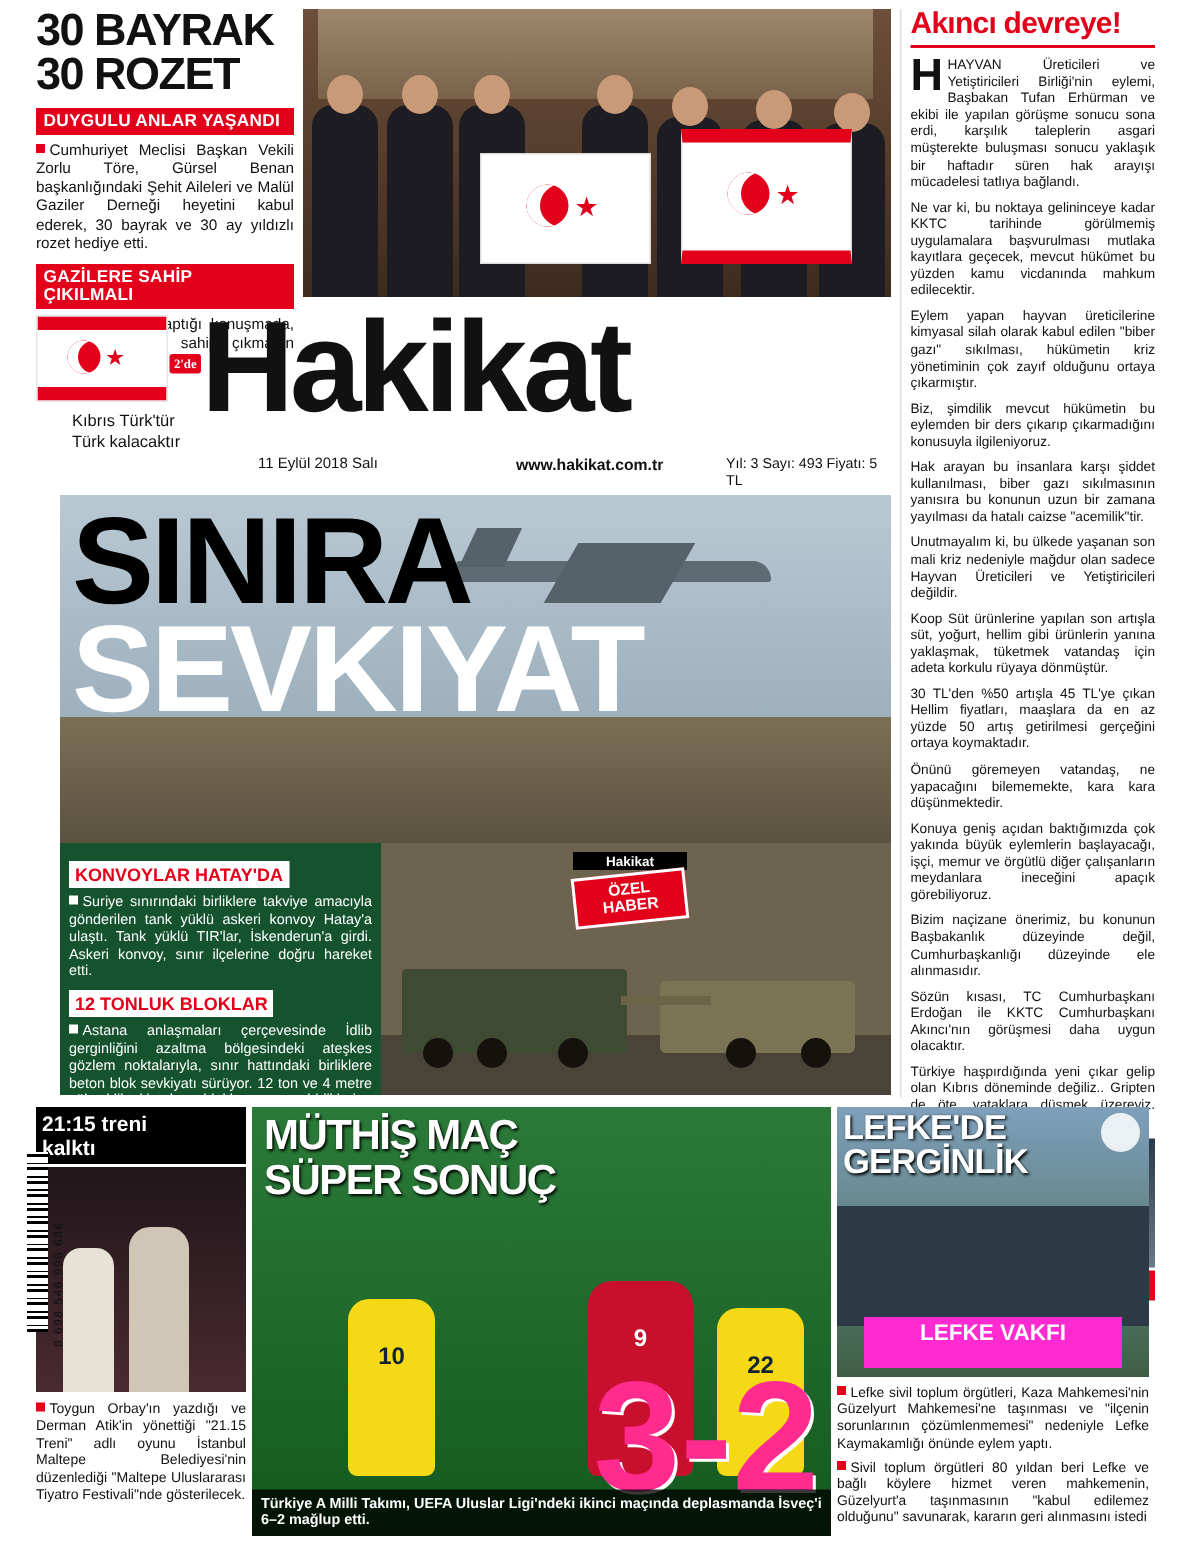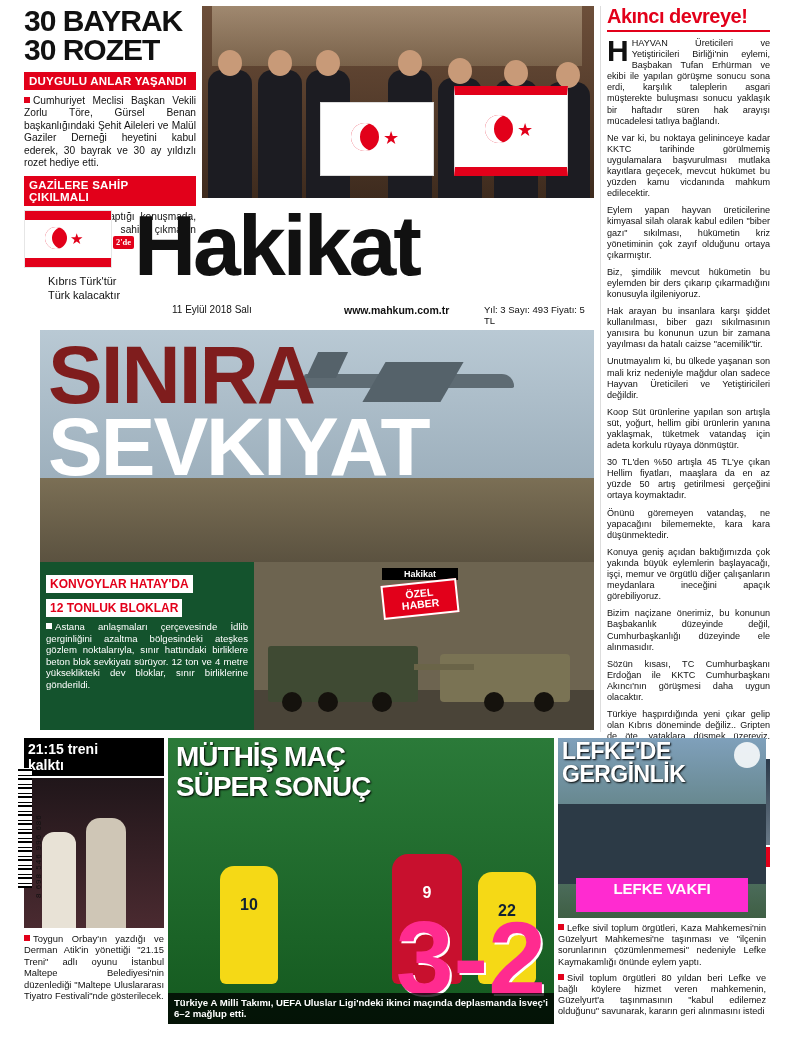--- a/index.html
+++ b/index.html
@@ -68,21 +68,21 @@
 
   
   .mainblk{position:absolute;left:40px;top:330px;width:554px;height:400px;background:#e2001a;}
   .mb-photo{position:absolute;left:0;top:0;width:100%;height:232px;overflow:hidden;background:#9fb6c6;}
   .sky{position:absolute;inset:0;background:linear-gradient(#b9c9d4,#8ea2b0);}
   .ground{position:absolute;left:0;bottom:0;width:100%;height:84px;background:linear-gradient(#7b6f55,#5b5240);}
   .jet{position:absolute;right:80px;top:26px;width:210px;height:54px;}
   .jet .body{position:absolute;left:0;top:18px;width:210px;height:14px;background:#5e6b73;border-radius:8px 40px 6px 6px;}
   .jet .wing{position:absolute;left:70px;top:6px;width:78px;height:40px;background:#55626a;transform:skewX(-30deg);}
   .jet .tail{position:absolute;left:8px;top:-4px;width:30px;height:26px;background:#55626a;transform:skewX(-25deg);}
-  .mb-title{position:absolute;left:8px;top:8px;color:#7f1d1d;font-size:82px;line-height:74px;font-weight:bold;letter-spacing:-2px;}
+  .mb-title{position:absolute;left:8px;top:8px;color:#000000;font-size:82px;line-height:74px;font-weight:bold;letter-spacing:-2px;}
   .mb-sub{position:absolute;left:8px;top:80px;color:#fff;font-size:82px;line-height:74px;font-weight:bold;letter-spacing:-2px;}
 
   .mb-left{position:absolute;left:0;bottom:0;width:214px;height:168px;background:#14532d;color:#fff;padding:12px 6px;box-sizing:border-box;}
   .mb-strip{background:#fff;color:#e2001a;font-weight:bold;font-size:12px;padding:2px 4px;display:inline-block;}
   .mb-text{font-size:9.6px;line-height:11.6px;text-align:justify;margin-top:4px;}
   .wsq{display:inline-block;width:6px;height:6px;background:#fff;margin-right:3px;vertical-align:1px;}
 
   .mb-right{position:absolute;right:0;bottom:0;width:340px;height:168px;overflow:hidden;background:#6d6450;}
   .mb-right .road{position:absolute;left:0;bottom:0;width:100%;height:40px;background:#4a4438;}
   .mb-right .truck{position:absolute;left:14px;bottom:28px;width:150px;height:56px;background:#3f4a33;border-radius:3px;}
@@ -105,21 +105,21 @@
      background:repeating-linear-gradient(90deg,#000 0 2px,#fff 2px 4px,#000 4px 5px,#fff 5px 9px);
      transform:rotate(-90deg);transform-origin:left top;}
   .barcode-num{position:absolute;left:10px;top:160px;font-size:8px;transform:rotate(-90deg);transform-origin:left top;letter-spacing:1px;}
 
   
   .bm{position:absolute;left:168px;top:738px;width:386px;height:286px;background:#1d6b2e;overflow:hidden;}
   .bm .pitch{position:absolute;inset:0;background:linear-gradient(#2b7a39,#14591f);}
   .bm-title{position:absolute;left:8px;top:4px;color:#fff;font-size:28px;line-height:30px;font-weight:bold;letter-spacing:-1px;text-shadow:1px 1px 2px #000;}
   .pl{position:absolute;bottom:40px;}
   .pl.red{width:70px;height:130px;right:92px;background:#c8102e;border-radius:16px 16px 6px 6px;}
-  .pl.yel{width:58px;height:118px;left:52px;background:#f5d916;border-radius:14px 14px 6px 6px;}
+  .pl.yel{width:58px;height:118px;left:64px;background:#f5d916;border-radius:14px 14px 6px 6px;}
   .pl.yel2{width:58px;height:112px;right:18px;background:#f5d916;border-radius:14px 14px 6px 6px;}
   .pl .num{position:absolute;top:30px;left:50%;transform:translateX(-50%);font-weight:bold;font-size:16px;color:#fff;}
   .pl.yel .num,.pl.yel2 .num{color:#123;}
   .score{position:absolute;right:8px;bottom:22px;font-size:104px;line-height:88px;font-weight:bold;color:#ff2b8f;text-shadow:2px 2px 0 #fff;}
   .bm-cap{position:absolute;left:0;bottom:0;width:100%;background:rgba(0,0,0,.78);color:#fff;
           font-size:9.6px;line-height:11.6px;padding:4px 6px;box-sizing:border-box;font-weight:bold;}
 
   
   .br{position:absolute;left:558px;top:738px;width:208px;height:286px;}
   .br-photo{position:relative;width:100%;height:180px;background:linear-gradient(#7fa0bb,#3f5f44);overflow:hidden;}
@@ -200,39 +200,42 @@
       <div class="bar t"></div>
         <div class="bar b"></div>
       <div class="cres"></div>
         <div class="star">★</div>
     </div>
     <div class="mh-slogan">
       <span>Kıbrıs Türk'tür</span><br><span>Türk kalacaktır</span>
     </div>
     <div class="mh-title">Hakikat</div>
     <div class="mh-date">11 Eylül 2018 Salı</div>
-    <div class="mh-web">www.mahkum.com.tr</div>
+    <div class="mh-web">www.hakikat.com.tr</div>
     <div class="mh-info">Yıl: 3 Sayı: 493  Fiyatı: 5 TL</div>
   </div>
 
   <div class="mainblk">
     <div class="mb-photo">
       <div class="sky"></div>
       <div class="ground"></div>
       <div class="jet">
         <div class="body"></div>
           <div class="wing"></div>
           <div class="tail"></div>
       </div>
       <div class="mb-title">SINIRA</div>
       <div class="mb-sub">SEVKIYAT</div>
     </div>
 
     <div class="mb-left">
       <div class="mb-strip">KONVOYLAR HATAY'DA</div>
+      <div class="mb-text">
+        <span class="wsq"></span><span>Suriye sınırındaki birliklere takviye amacıyla gönderilen tank yüklü askeri konvoy Hatay'a ulaştı. Tank yüklü TIR'lar, İskenderun'a girdi. Askeri konvoy, sınır ilçelerine doğru hareket etti.</span>
+      </div>
       <div class="mb-strip" style="margin-top:6px">12 TONLUK BLOKLAR</div>
       <div class="mb-text">
         <span class="wsq"></span><span>Astana anlaşmaları çerçevesinde İdlib gerginliğini azaltma bölgesindeki ateşkes gözlem noktalarıyla, sınır hattındaki birliklere beton blok sevkiyatı sürüyor. 12 ton ve 4 metre yükseklikteki dev bloklar, sınır birliklerine gönderildi.</span>
       </div>
     </div>
 
     <div class="mb-right">
       <div class="road"></div>
       <div class="truck"></div>
       <div class="wheel" style="left:28px"></div>

